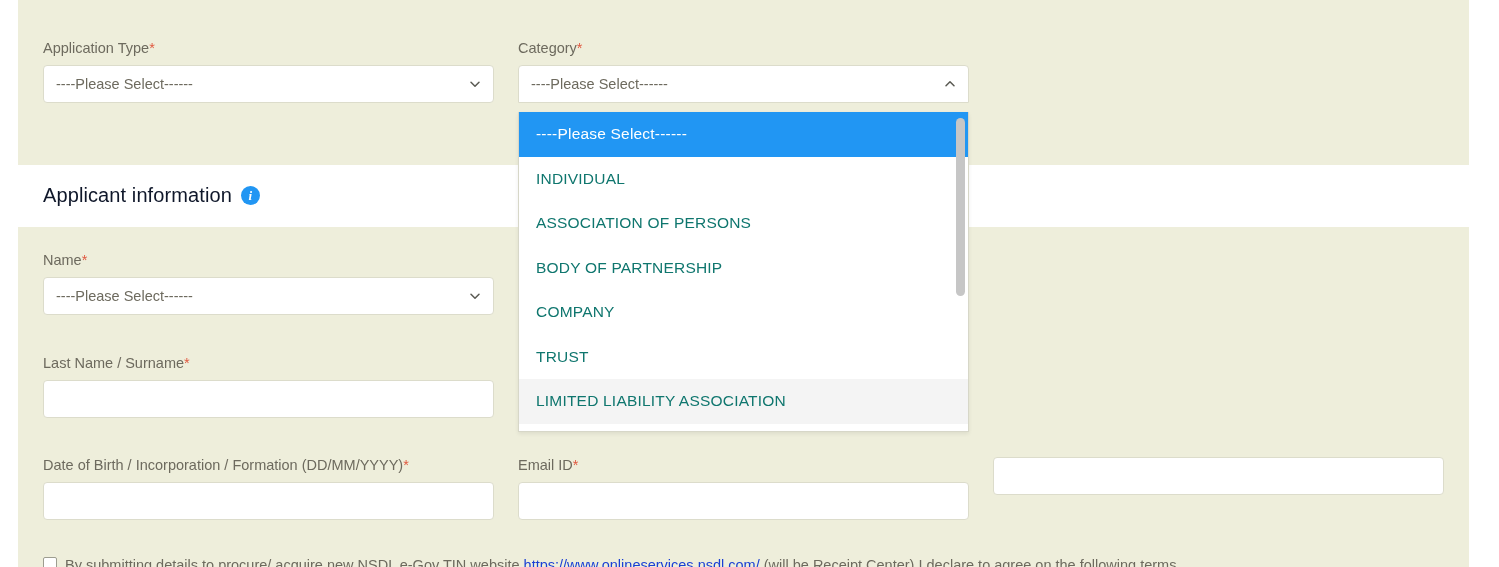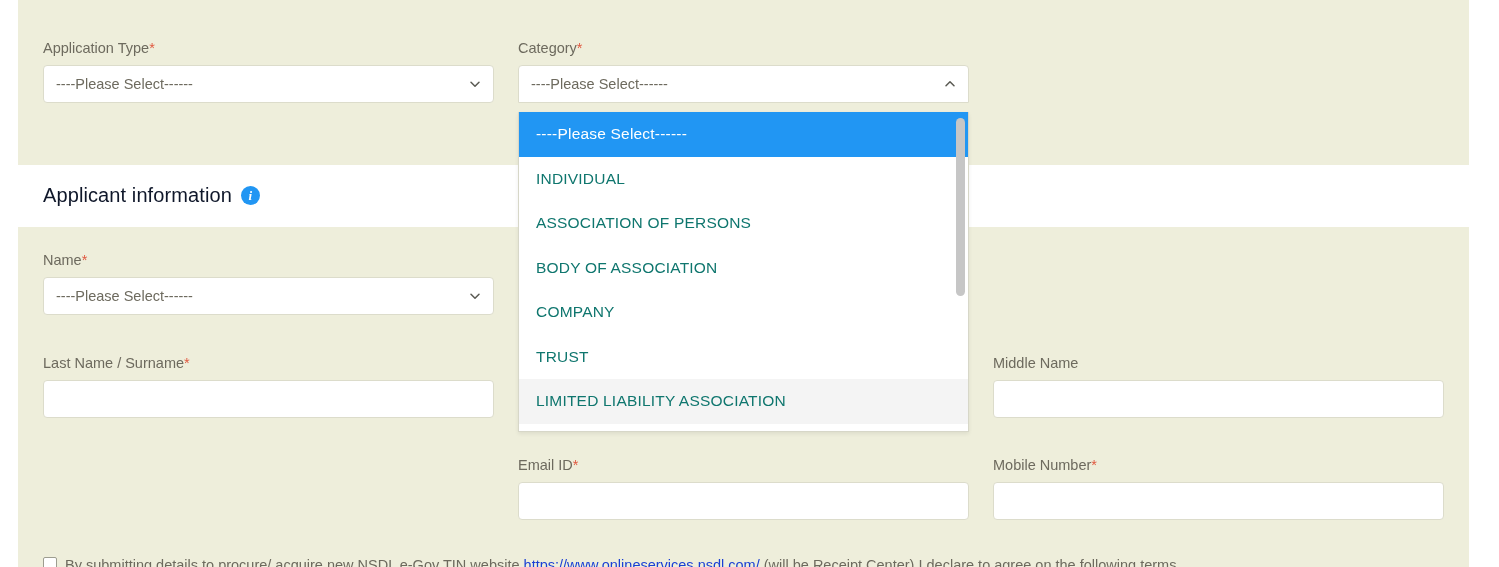--- a/index.html
+++ b/index.html
@@ -239,21 +239,21 @@
           </svg>
       </span>
     </div>
   </div>
 
   <div class="dropdown">
     <div class="scrollport" id="dd-options">
         <div class="opt selected">----Please Select------</div>
         <div class="opt">INDIVIDUAL</div>
         <div class="opt">ASSOCIATION OF PERSONS</div>
-        <div class="opt">BODY OF ASSOCIATION</div>
+        <div class="opt">BODY OF PARTNERSHIP</div>
         <div class="opt">COMPANY</div>
         <div class="opt">TRUST</div>
         <div class="opt hovered">LIMITED LIABILITY ASSOCIATION</div>
       </div>
     <div class="dd-scrollbar">
       <div class="dd-thumb"></div>
     </div>
   </div>
 
   <div class="section-head">
@@ -271,33 +271,32 @@
           </svg>
       </span>
     </div>
   </div>
 
   <div class="field col1" id="f-lastname">
     <label><span>Last Name / Surname</span><span class="req">*</span></label>
     <input class="control" type="text" value="" style="">
   </div>
 
-  <div class="field col3" id="f-middle">
-    <label><span>Middle Name</span></label>
+
+  <div class="field col1" id="f-dob">
+    <label><span>Date of Birth / Incorporation / Formation (DD/MM/YYYY)</span><span class="req">*</span></label>
     <input class="control" type="text" value="" style="">
   </div>
-
 
   <div class="field col2" id="f-email">
     <label><span>Email ID</span><span class="req">*</span></label>
     <input class="control" type="text" value="" style="">
   </div>
 
   <div class="field col3" id="f-mobile">
-    <label><span>Mobile Number</span><span class="req">*</span></label>
     <input class="control" type="text" value="" style="">
   </div>
 
   <div class="decl-row">
     <span class="decl-check"></span>
     <span class="decl-text">
       <span>By submitting details to procure/ acquire new NSDL e-Gov TIN website</span>
       <a href="#">https://www.onlineservices.nsdl.com/</a>
       <span>(will be Receipt Center)</span>
       <span>I declare to agree on the following terms</span>

